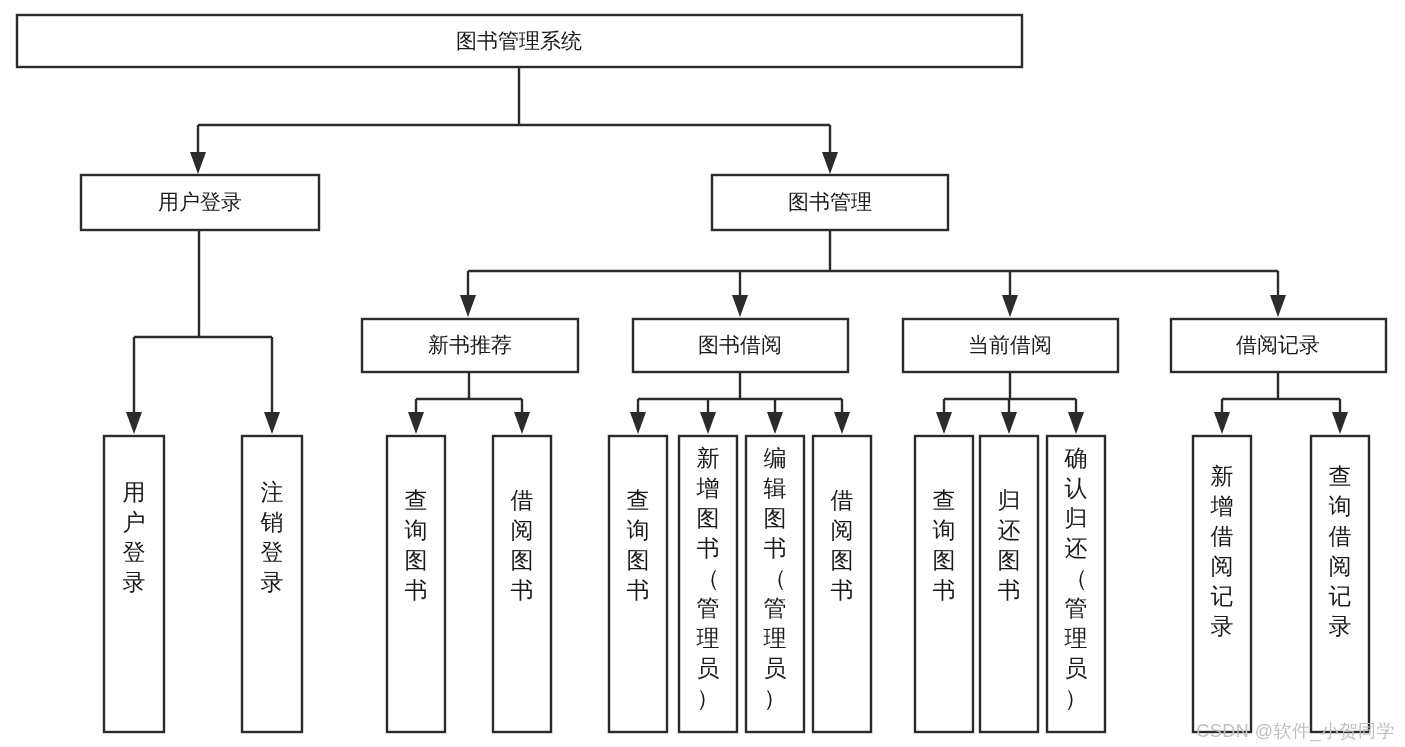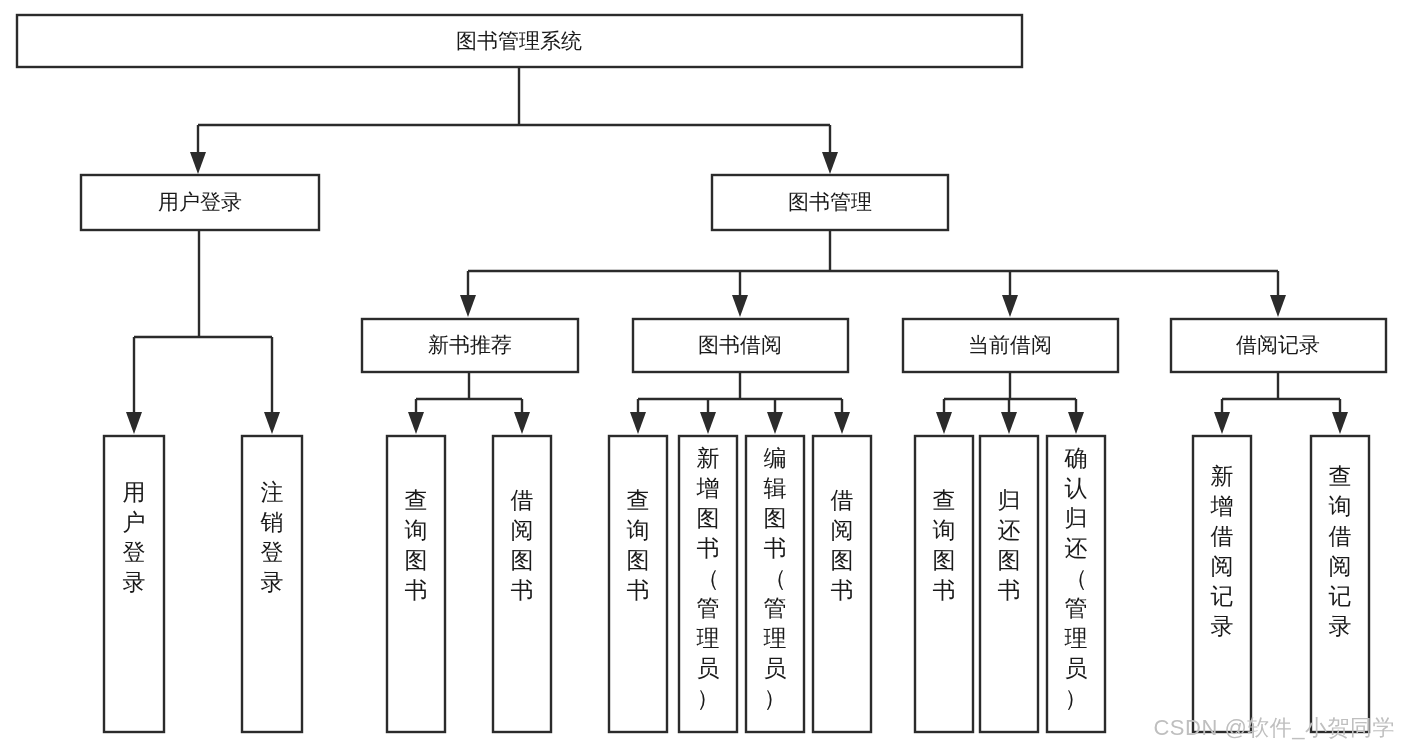--- a/index.html
+++ b/index.html
@@ -54,21 +54,21 @@
     font-family: "Liberation Sans", "DejaVu Sans", sans-serif;
     font-size: 23px;
     fill: #1a1a1a;
     text-anchor: middle;
   }
   .watermark-text {
     position: absolute;
     right: 10px;
     bottom: 4px;
     font-family: "Liberation Sans", "DejaVu Sans", sans-serif;
-    font-size: 22px;
+    font-size: 18px;
     color: #bfbfbf;
     letter-spacing: 0.5px;
     white-space: nowrap;
     user-select: none;
   }
 </style>
 </head>
 <body>
 
 <div id="diagram-root">

